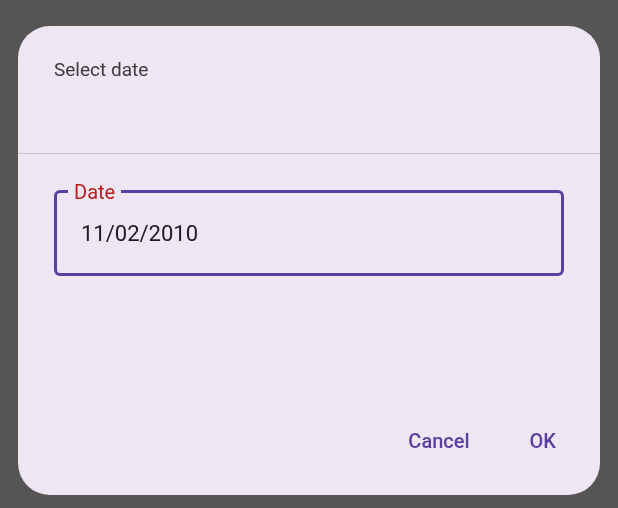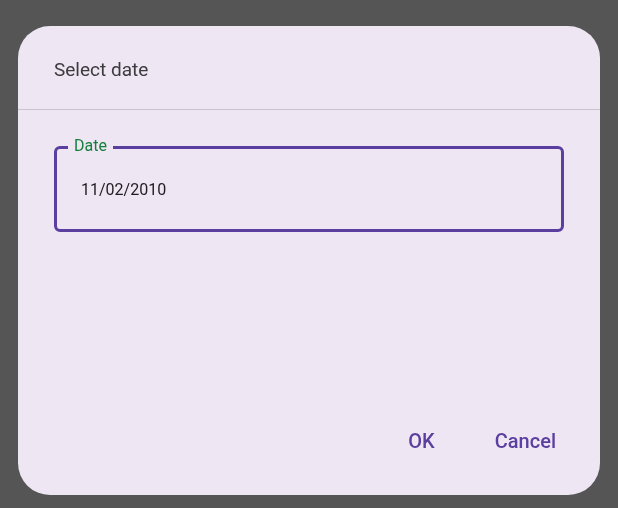--- a/index.html
+++ b/index.html
@@ -25,20 +25,21 @@
       display: flex;
       flex-direction: column;
     }
     .header {
       padding: 32px 36px 28px 36px;
     }
     .title {
       font-size: 19px;
       color: #3b3a3d;
       font-weight: 400;
+      margin-bottom: 44px;
     }
     .date-row {
       display: flex;
       align-items: center;
       justify-content: space-between;
     }
     .date-display {
       font-size: 42px;
       color: #2c2a2d;
       font-weight: 400;
@@ -67,32 +68,32 @@
     }
     .field-wrap {
       position: relative;
     }
     .field-label {
       position: absolute;
       top: -10px;
       left: 14px;
       background: #eee6f3;
       padding: 0 6px;
-      font-size: 16px;
-      color: #15803d;
+      font-size: 20px;
+      color: #b91c1c;
       font-weight: 400;
     }
     .field-input {
       width: 100%;
       height: 86px;
       border: 3px solid #5b3fa0;
       border-radius: 6px;
       background: transparent;
       padding: 0 24px;
-      font-size: 16px;
+      font-size: 22px;
       color: #1f1d21;
       font-family: inherit;
       outline: none;
     }
     .actions {
       display: flex;
       justify-content: flex-end;
       align-items: center;
       gap: 52px;
       padding: 0 40px 34px 0;
@@ -119,16 +120,16 @@
   <div class="divider"></div>
 
   <div class="body">
     <div class="field-wrap">
       <span class="field-label">Date</span>
       <input type="text" class="field-input" value="11/02/2010" style="">
     </div>
   </div>
 
   <div class="actions">
+    <button class="btn">Cancel</button>
     <button class="btn">OK</button>
-    <button class="btn">Cancel</button>
   </div>
 </div>
 
 </body></html>

